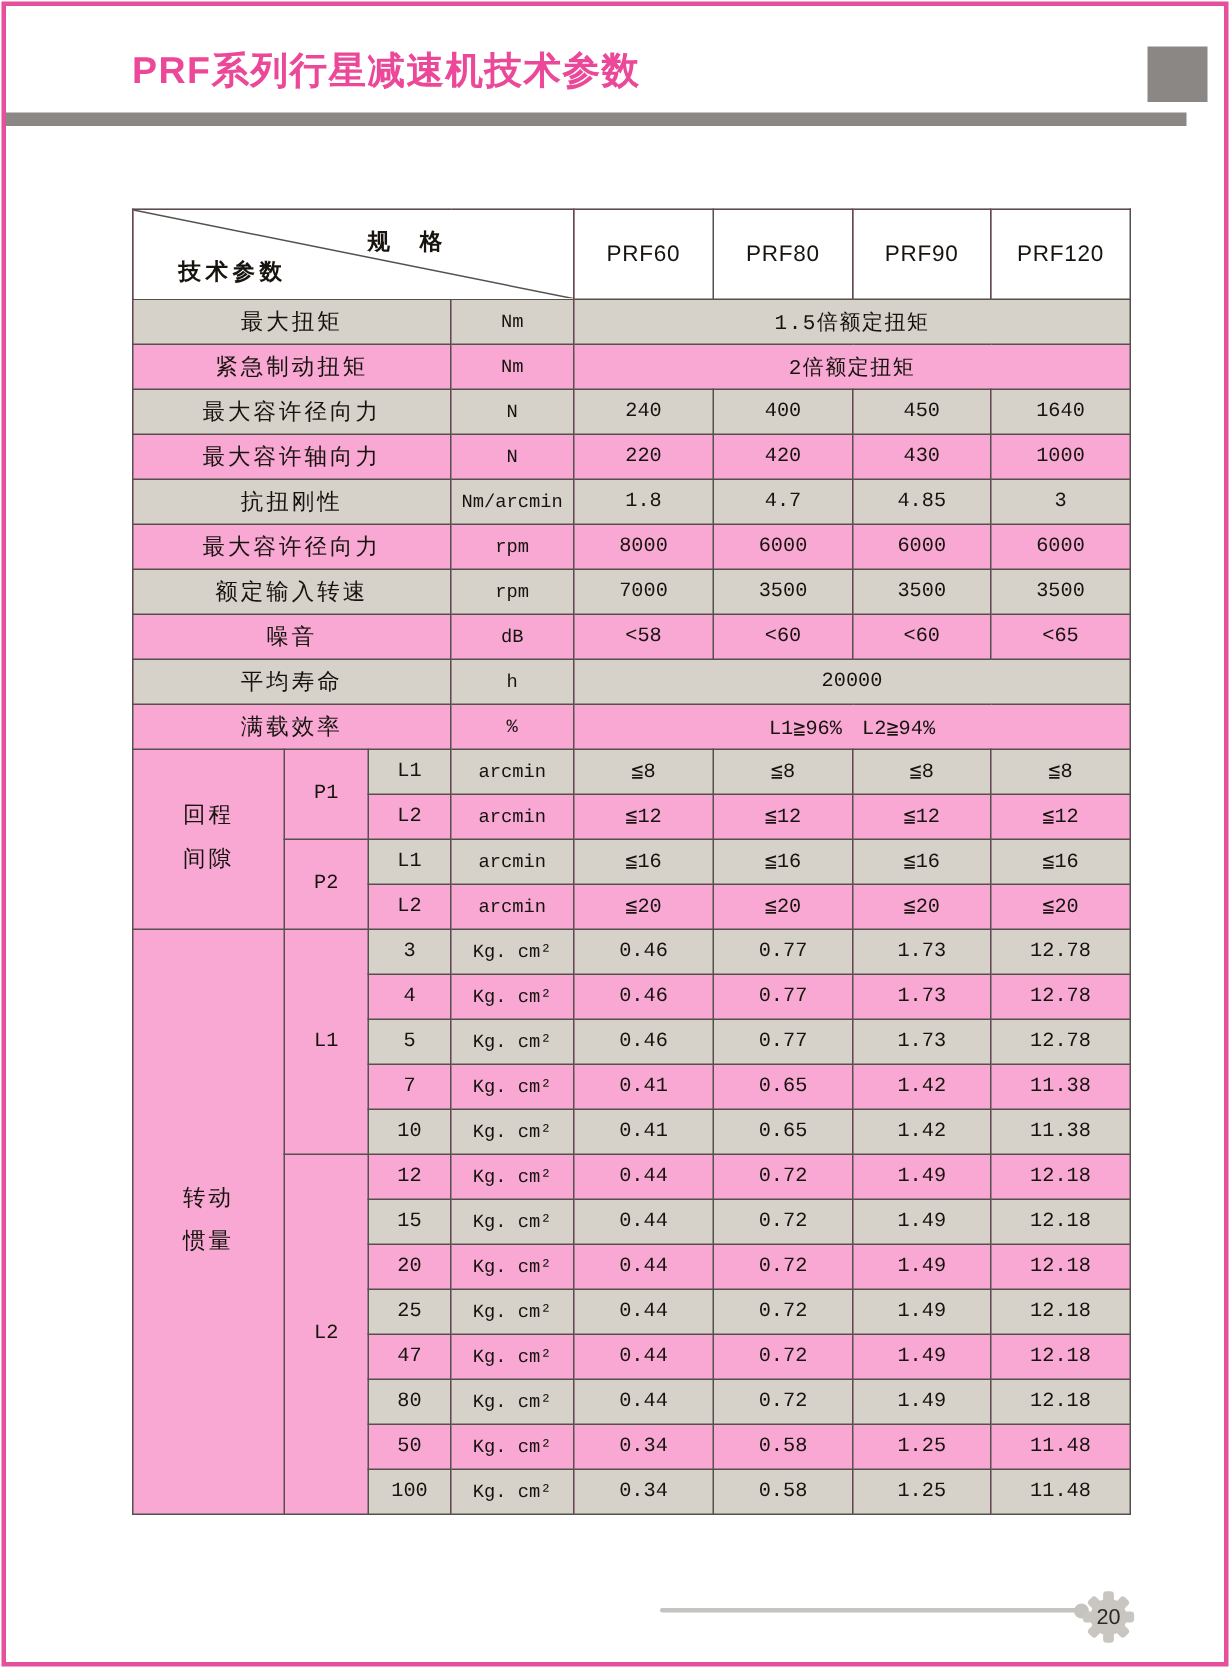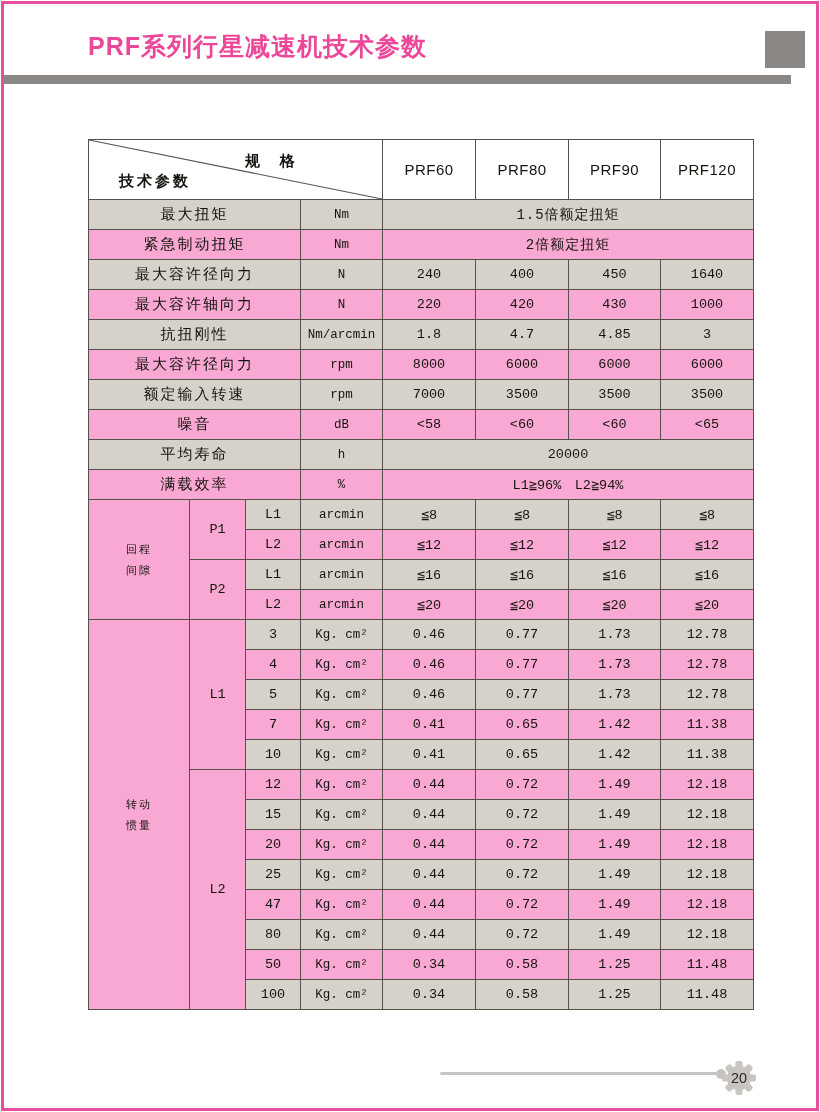--- a/index.html
+++ b/index.html
@@ -16,21 +16,21 @@
   .hsquare{position:absolute;left:765px;top:31px;width:40px;height:37px;background:var(--bar);}
   
   table.spec{position:absolute;left:88px;top:139px;width:665px;border-collapse:collapse;
     table-layout:fixed;background:#f9a8d4;}
   table.spec td,table.spec th{border:1px solid var(--grid);padding:0;text-align:center;
     vertical-align:middle;font-weight:normal;color:#17140f;overflow:hidden;}
   table.spec thead tr{height:60px;}
   table.spec tbody tr{height:30px;}
   td.shade{background:var(--shade);}
   .k-label{font-family:Liberation Sans, sans-serif;font-size:15px;letter-spacing:2px;}
-  .k-vlabel{font-family:Liberation Serif, serif;font-size:11px;letter-spacing:2px;
+  .k-vlabel{font-family:Liberation Mono, monospace;font-size:15px;letter-spacing:2px;
     white-space:pre-line;line-height:1.9;margin-left:16px;}
   .k-unit{font-family:"Liberation Mono","DejaVu Sans Mono",monospace;font-size:12.5px;}
   .k-num{font-family:"Liberation Mono","DejaVu Sans Mono","DejaVu Sans",monospace;font-size:13.5px;}
   .k-sub{font-family:"Liberation Mono","DejaVu Sans Mono",monospace;font-size:13.5px;}
   .k-note{font-family:"Liberation Mono","DejaVu Sans Mono","Liberation Serif",serif;
     font-size:14px;letter-spacing:1px;}
   .model-h{font-family:"Liberation Sans","DejaVu Sans",sans-serif;font-size:15px;
     letter-spacing:0.5px;background:#fff;}
   th.corner{position:relative;background:#fff;}
   th.corner .diag{position:absolute;inset:0;width:100%;height:100%;display:block;}

